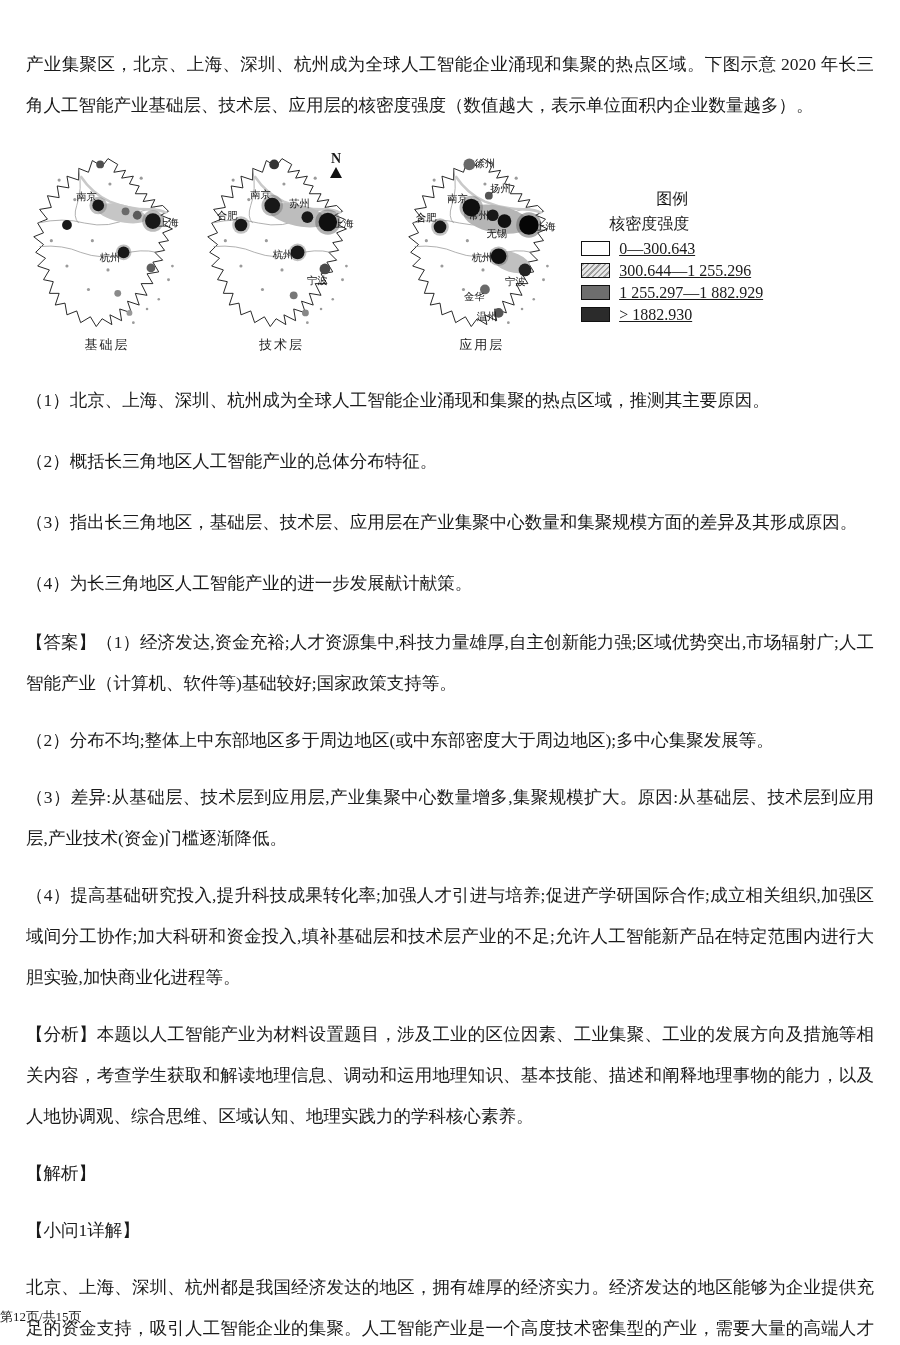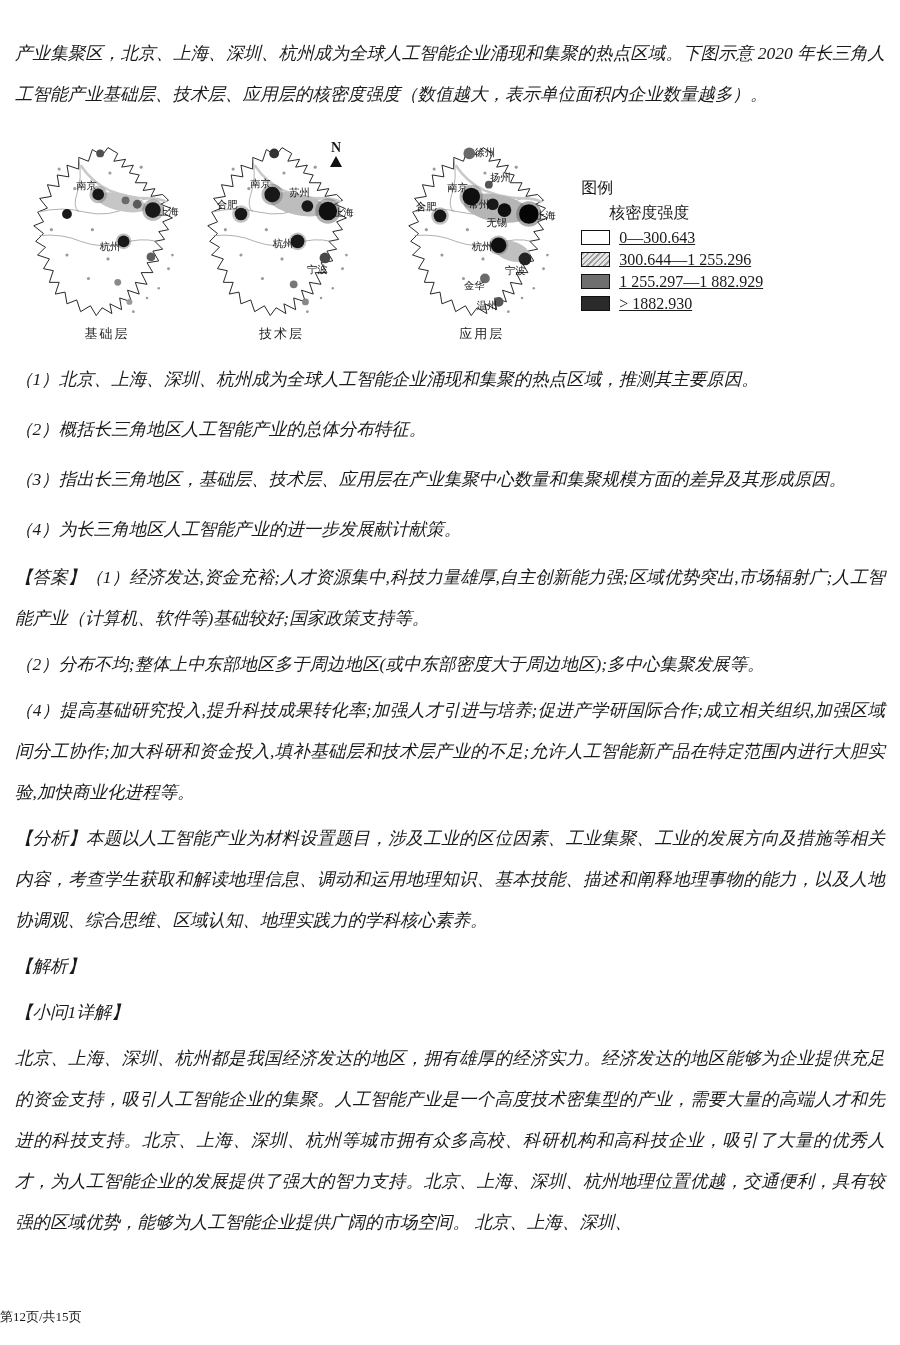--- a/index.html
+++ b/index.html
@@ -9,21 +9,21 @@
     background:#ffffff;
     color:#1a1a1a;
     font-family:"Liberation Serif","DejaVu Serif",serif;
     font-size:17.5px;
     line-height:41px;
     box-sizing:border-box;
     padding:28px 10px 0 10px;
     overflow:hidden;
     position:relative;
   }
-  p{margin:5px;padding:0;text-align:justify;font-style:italic;}
+  p{margin:16px;padding:0;text-align:justify;}
   .q-block p{line-height:45px;}
   .lbl{font-weight:normal;}
 
   
   .figure{
     position:relative;
     height:212px;
     margin:24px 0 6px 14px;
     line-height:normal;
   }
@@ -43,21 +43,21 @@
     width:0;height:0;margin:2px auto 0 auto;
     border-left:6px solid transparent;
     border-right:6px solid transparent;
     border-bottom:11px solid #111;
   }
   .legend{
     display:inline-block;vertical-align:top;
     margin:40px 0 0 12px;
     font-size:16px;line-height:17px;
   }
-  .legend-title{margin-bottom:8px;}
+  .legend-title{margin-bottom:8px;text-align:center;}
   .legend-sub{margin:0 0 8px 28px;}
   .legend-row{display:flex;align-items:center;margin-bottom:5px;text-decoration:underline;}
   .swatch{
     width:27px;height:13px;
     border:1.2px solid #111;
     margin-right:9px;flex:0 0 auto;
   }
   .swatch.s-white{background:#ffffff;}
   .swatch.s-hatch{background:repeating-linear-gradient(135deg,#9f9f9f 0 1.5px,#e6e6e6 1.5px 4px);}
   .swatch.s-gray{background:#6e6e6e;}
@@ -260,20 +260,21 @@
   <div class="q-block">
     <p>（1）北京、上海、深圳、杭州成为全球人工智能企业涌现和集聚的热点区域，推测其主要原因。</p>
     <p>（2）概括长三角地区人工智能产业的总体分布特征。</p>
     <p>（3）指出长三角地区，基础层、技术层、应用层在产业集聚中心数量和集聚规模方面的差异及其形成原因。</p>
     <p>（4）为长三角地区人工智能产业的进一步发展献计献策。</p>
   </div>
 
   <div>
     <p><span class="lbl">【答案】</span><span>（1）经济发达,资金充裕;人才资源集中,科技力量雄厚,自主创新能力强;区域优势突出,市场辐射广;人工智能产业（计算机、软件等)基础较好;国家政策支持等。</span></p>
     <p>（2）分布不均;整体上中东部地区多于周边地区(或中东部密度大于周边地区);多中心集聚发展等。</p>
+    <p>（3）差异:从基础层、技术层到应用层,产业集聚中心数量增多,集聚规模扩大。原因:从基础层、技术层到应用层,产业技术(资金)门槛逐渐降低。</p>
     <p>（4）提高基础研究投入,提升科技成果转化率;加强人才引进与培养;促进产学研国际合作;成立相关组织,加强区域间分工协作;加大科研和资金投入,填补基础层和技术层产业的不足;允许人工智能新产品在特定范围内进行大胆实验,加快商业化进程等。</p>
   </div>
 
   <div>
     <p><span class="lbl">【分析】</span><span>本题以人工智能产业为材料设置题目，涉及工业的区位因素、工业集聚、工业的发展方向及措施等相关内容，考查学生获取和解读地理信息、调动和运用地理知识、基本技能、描述和阐释地理事物的能力，以及人地协调观、综合思维、区域认知、地理实践力的学科核心素养。</span></p>
     <p>【解析】</p>
     <p>【小问1详解】</p>
     <p>北京、上海、深圳、杭州都是我国经济发达的地区，拥有雄厚的经济实力。经济发达的地区能够为企业提供充足的资金支持，吸引人工智能企业的集聚。人工智能产业是一个高度技术密集型的产业，需要大量的高端人才和先进的科技支持。北京、上海、深圳、杭州等城市拥有众多高校、科研机构和高科技企业，吸引了大量的优秀人才，为人工智能企业的发展提供了强大的智力支持。北京、上海、深圳、杭州地理位置优越，交通便利，具有较强的区域优势，能够为人工智能企业提供广阔的市场空间。 北京、上海、深圳、</p>
   </div>
 

